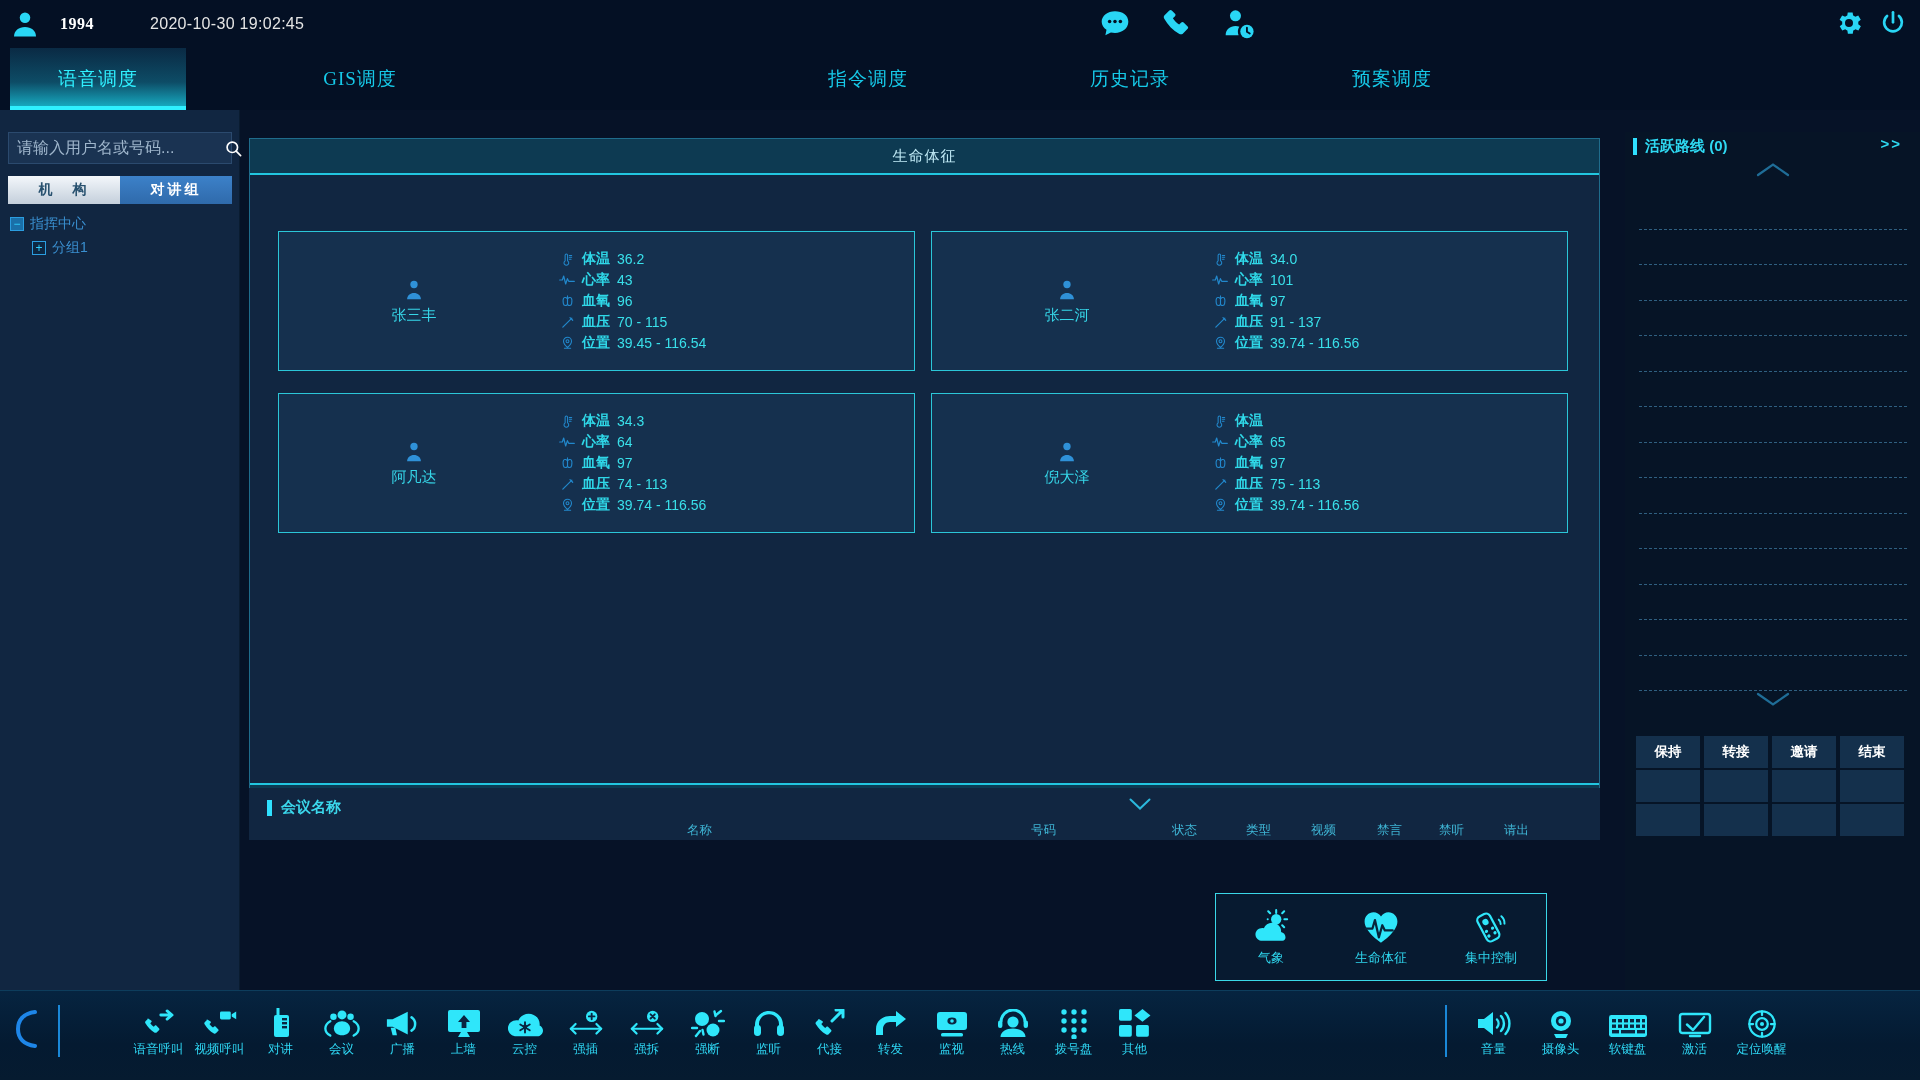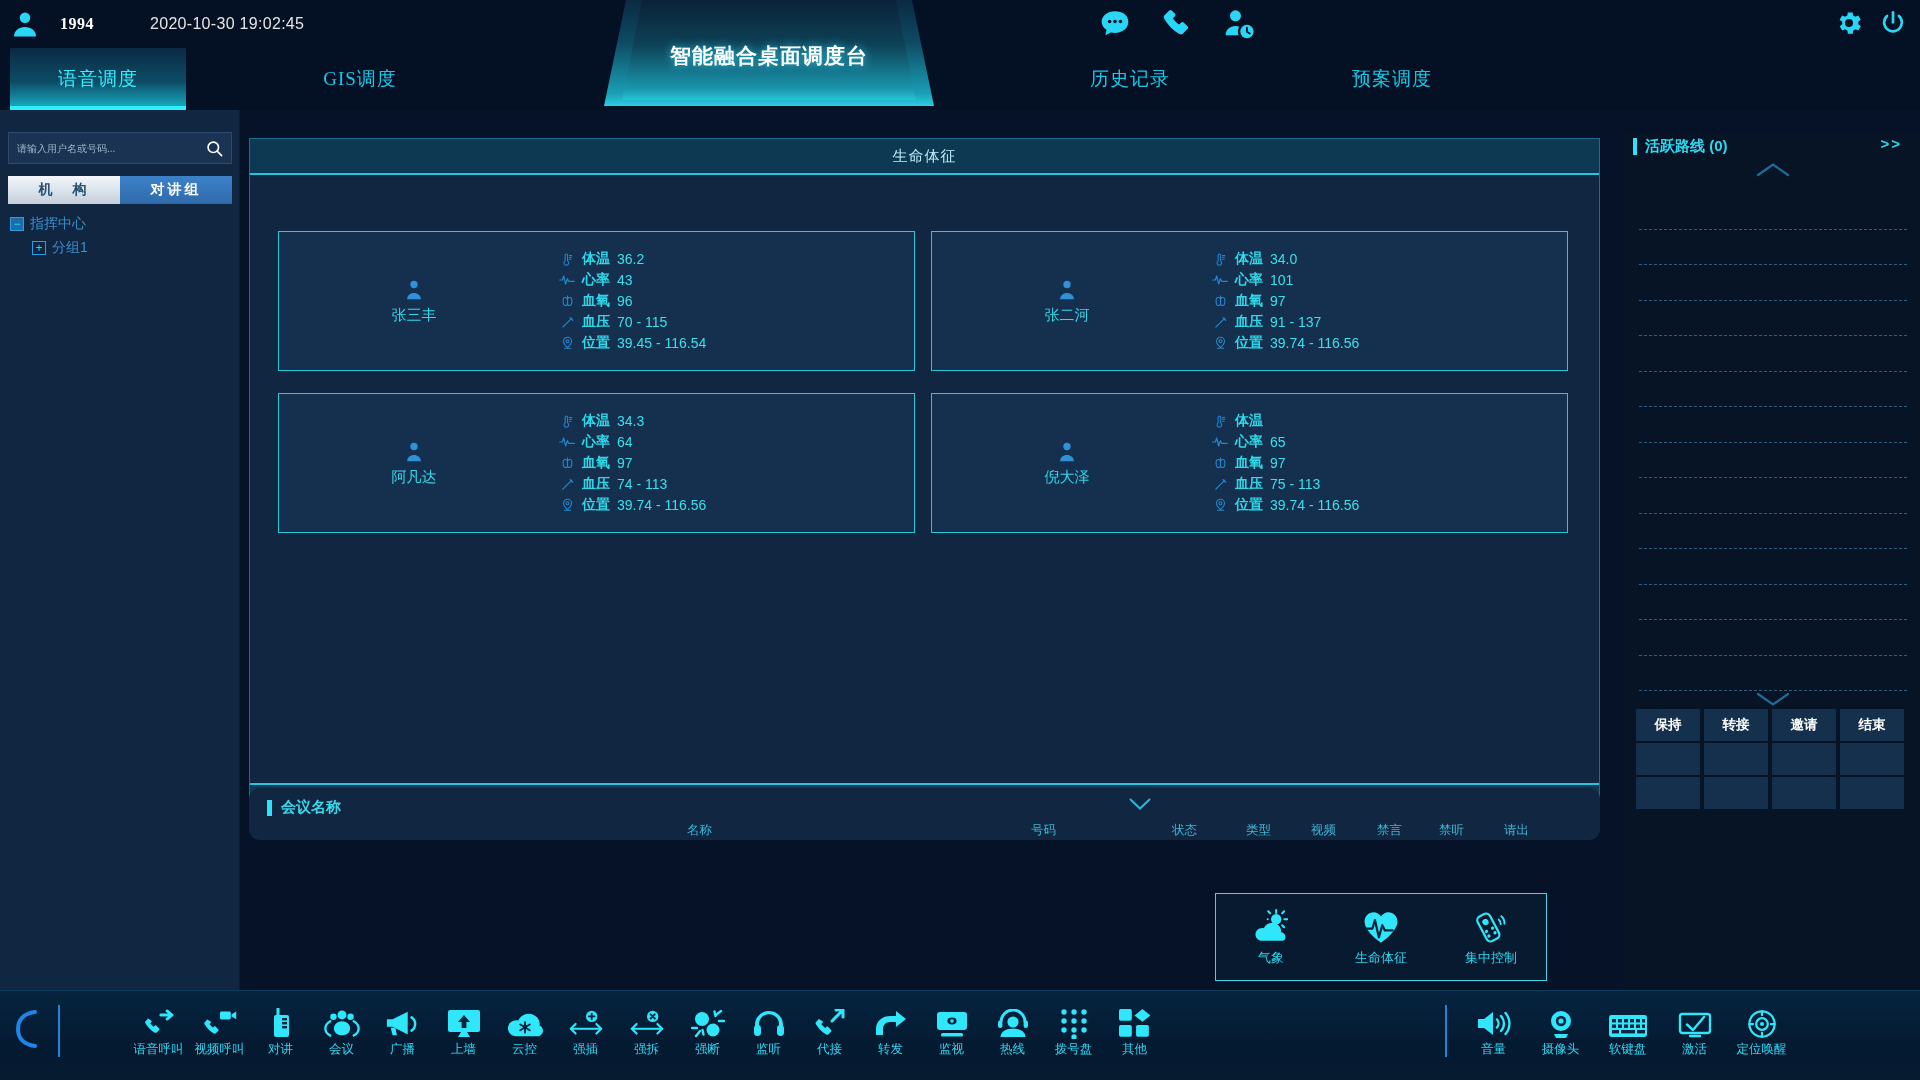--- a/index.html
+++ b/index.html
@@ -75,21 +75,21 @@
 
   
   .leftpanel {
     position:absolute; left:0; top:110px; width:240px; height:880px;
     background:#112641; border-right:1px solid #0a1c30;
   }
   .search-row { position:absolute; left:8px; top:22px; width:224px; height:32px;
     background:#1a3352; border:1px solid #2b4a6e; display:flex; align-items:center; }
   .search-row input {
     flex:1; background:transparent; border:none; outline:none;
-    color:#cfe2f5; font-size:10px; padding-left:8px;
+    color:#cfe2f5; font-size:16px; padding-left:8px;
     font-family:"Liberation Sans", sans-serif;
   }
   .search-row input::placeholder { color:#9fb6cc; }
   .search-btn { width:34px; height:30px; display:flex; align-items:center; justify-content:center; cursor:pointer; }
 
   .tabs2 { position:absolute; left:8px; top:66px; width:224px; height:28px; display:flex; }
   .tab2 { flex:1; display:flex; align-items:center; justify-content:center;
     font-size:14px; letter-spacing:3px; cursor:pointer; }
   .tab2.sel { background: linear-gradient(180deg,#f3f7fb,#c4cfdb); color:#27506e; font-weight:bold; }
   .tab2.unsel { background: linear-gradient(180deg,#3c81c9,#2f6aab); color:#ffffff; font-weight:bold; }
@@ -134,21 +134,20 @@
     position:absolute; left:0; bottom:0; width:1349px; height:34px;
     background:#0d3a52; border-top:2px solid #22c6e0;
     display:flex; align-items:center; justify-content:center;
     color:#bfe9f5; font-size:15px; letter-spacing:1px;
   }
 
   
   .confbar {
     position:absolute; left:249px; top:788px; width:1351px; height:52px;
     background:#112641;
-    border-radius:11px;
   }
   .conf-title { position:absolute; left:18px; top:10px; display:flex; align-items:center; gap:9px; }
   .conf-accent { width:5px; height:16px; background:#2fe0ff; }
   .conf-title span { color:#3bd8ec; font-size:15px; font-weight:bold; }
   .conf-chev { position:absolute; left:880px; top:10px; cursor:pointer; }
   .conf-cols {
     position:absolute; left:0; top:34px; width:1351px; height:22px;
     color:#3fb6d6; font-size:12.5px;
   }
   .conf-cols span { position:absolute; top:0; }
@@ -169,21 +168,21 @@
   }
   .rp-head { position:absolute; left:0; top:0; width:295px; height:28px; display:flex; align-items:center; }
   .rp-accent { width:4px; height:17px; background:#2fe0ff; margin-left:8px; }
   .rp-title { color:#2ed9f2; font-size:15px; font-weight:bold; margin-left:8px; }
   .rp-more { position:absolute; right:18px; top:3px; color:#2ed9f2; font-size:15px; font-weight:bold; letter-spacing:2px; cursor:pointer; }
   .rp-up { position:absolute; left:0; top:30px; width:295px; display:flex; justify-content:center; cursor:pointer; }
   .rp-down { position:absolute; left:0; top:560px; width:295px; display:flex; justify-content:center; cursor:pointer; }
   .dashlist { position:absolute; left:14px; top:62px; width:268px; }
   .dashrow { height:35.5px; border-bottom:1px dashed #2f5f80; }
 
-  .rp-btns { position:absolute; left:11px; top:577px; width:273px; display:grid; grid-template-columns: repeat(4, 64px); gap: 2px 4px; }
+  .rp-btns { position:absolute; left:11px; top:604px; width:273px; display:grid; grid-template-columns: repeat(4, 64px); gap: 2px 4px; }
   .rp-btn { height:32px; background:#14304c; display:flex; align-items:center; justify-content:center;
     color:#ffffff; font-size:13.5px; cursor:pointer; font-family:"Liberation Serif", serif; font-weight:bold;}
   .rp-btn.blank { color:transparent; }
 
   
   .bottombar {
     position:absolute; left:0; top:990px; width:1920px; height:90px;
     background: linear-gradient(180deg,#062440 0%, #041a31 60%, #061b30 100%);
     border-top:1px solid #0d3d5c;
   }
@@ -254,25 +253,20 @@
   </div>
 
   <div class="navbar">
     <div class="navtab active nt1">语音调度</div>
     <div class="navtab nt3">GIS调度</div>
     <div class="navtab nt4">指令调度</div>
     <div class="navtab nt6">历史记录</div>
     <div class="navtab nt5">预案调度</div>
   </div>
 
-  <div class="title-wrap">
-    <div class="trap-outer"></div>
-    <div class="trap-inner"></div>
-    <div class="app-title">智能融合桌面调度台</div>
-  </div>
 
   <div class="leftpanel">
     <div class="search-row">
       <input type="text" placeholder="请输入用户名或号码..." style="">
       <div class="search-btn">
         <svg width="19" height="19" viewBox="0 0 24 24" fill="none" stroke="#ffffff" stroke-width="2.1">
           <circle cx="10.5" cy="10.5" r="6.6"></circle>
             <path d="M15.4 15.4 21 21" stroke-linecap="round"></path>
         </svg>
       </div>

